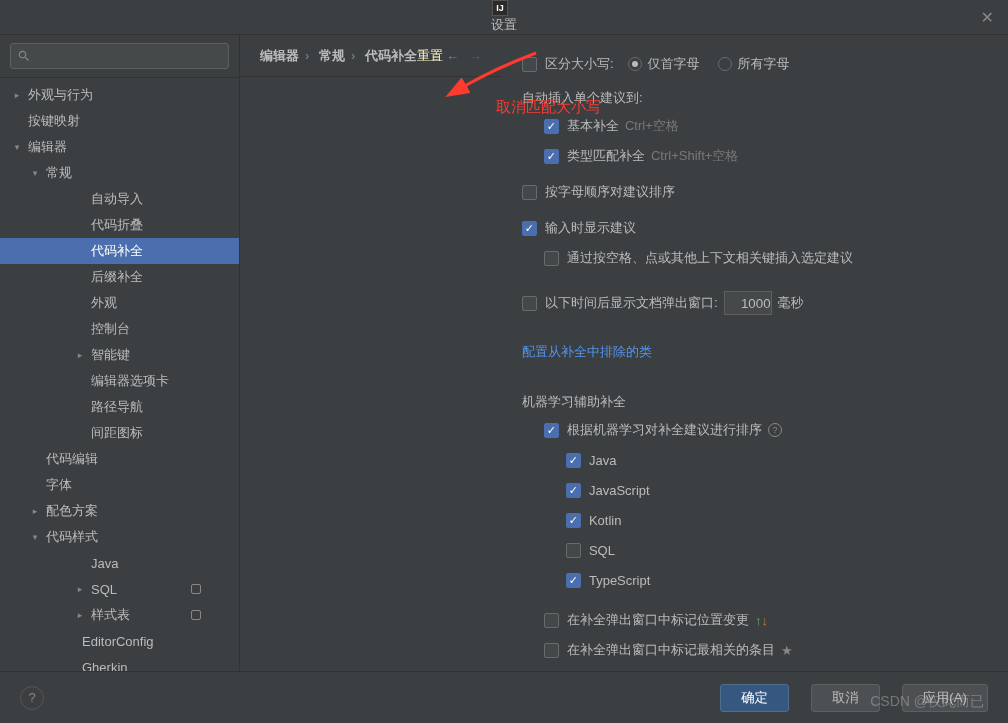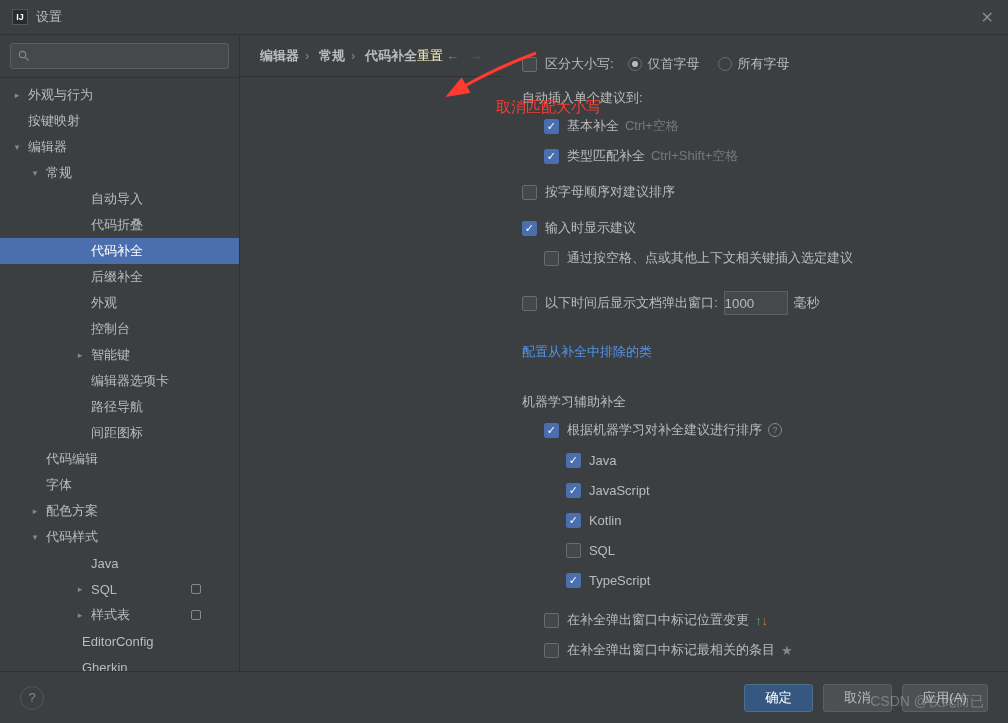--- a/index.html
+++ b/index.html
@@ -14,20 +14,21 @@
     position: relative;
   }
   .titlebar {
     height: 35px;
     background: #3c3f41;
     border-bottom: 1px solid #323232;
     display: flex;
     align-items: center;
     padding: 0 12px;
     position: relative;
+    flex-direction: column;
   }
   .titlebar-icon {
     width: 16px; height: 16px;
     background: #2b2b2b;
     border: 1px solid #555;
     display: flex;
     align-items: center;
     justify-content: center;
     font-size: 9px;
     font-weight: bold;
@@ -167,26 +168,26 @@
     width: 6px; height: 6px;
     border-radius: 50%;
     background: #bbbbbb;
   }
   .indent-1 { margin-left: 22px; }
   .indent-2 { margin-left: 44px; }
   .section-label { color: #bbbbbb; margin: 8px 0 4px; }
   .hint { color: #787878; margin-left: 6px; }
   .link-text { color: #5394ec; cursor: pointer; }
   .num-input {
-    width: 64px;
+    width: 48px;
     height: 24px;
     background: #45494a;
     border: 1px solid #5e6060;
     color: #bbb;
-    text-align: left;
+    text-align: right;
     margin: 12px 6px;
   }
   .qmark {
     display: inline-flex;
     width: 14px; height: 14px;
     border: 1px solid #888;
     border-radius: 50%;
     align-items: center;
     justify-content: center;
     font-size: 9px;
@@ -227,21 +228,21 @@
   .help-btn {
     width: 24px; height: 24px;
     border: 1px solid #555;
     border-radius: 50%;
     display: flex;
     align-items: center;
     justify-content: center;
     color: #888;
     cursor: pointer;
   }
-  .btn-row { display: flex; gap: 10px; }
+  .btn-row { display: flex; gap: 22px; }
   .btn {
     height: 28px;
     padding: 0 20px;
     border: 1px solid #5e6060;
     background: #4c5052;
     color: #bbb;
     border-radius: 3px;
     cursor: pointer;
     display: flex; align-items: center;
   }

